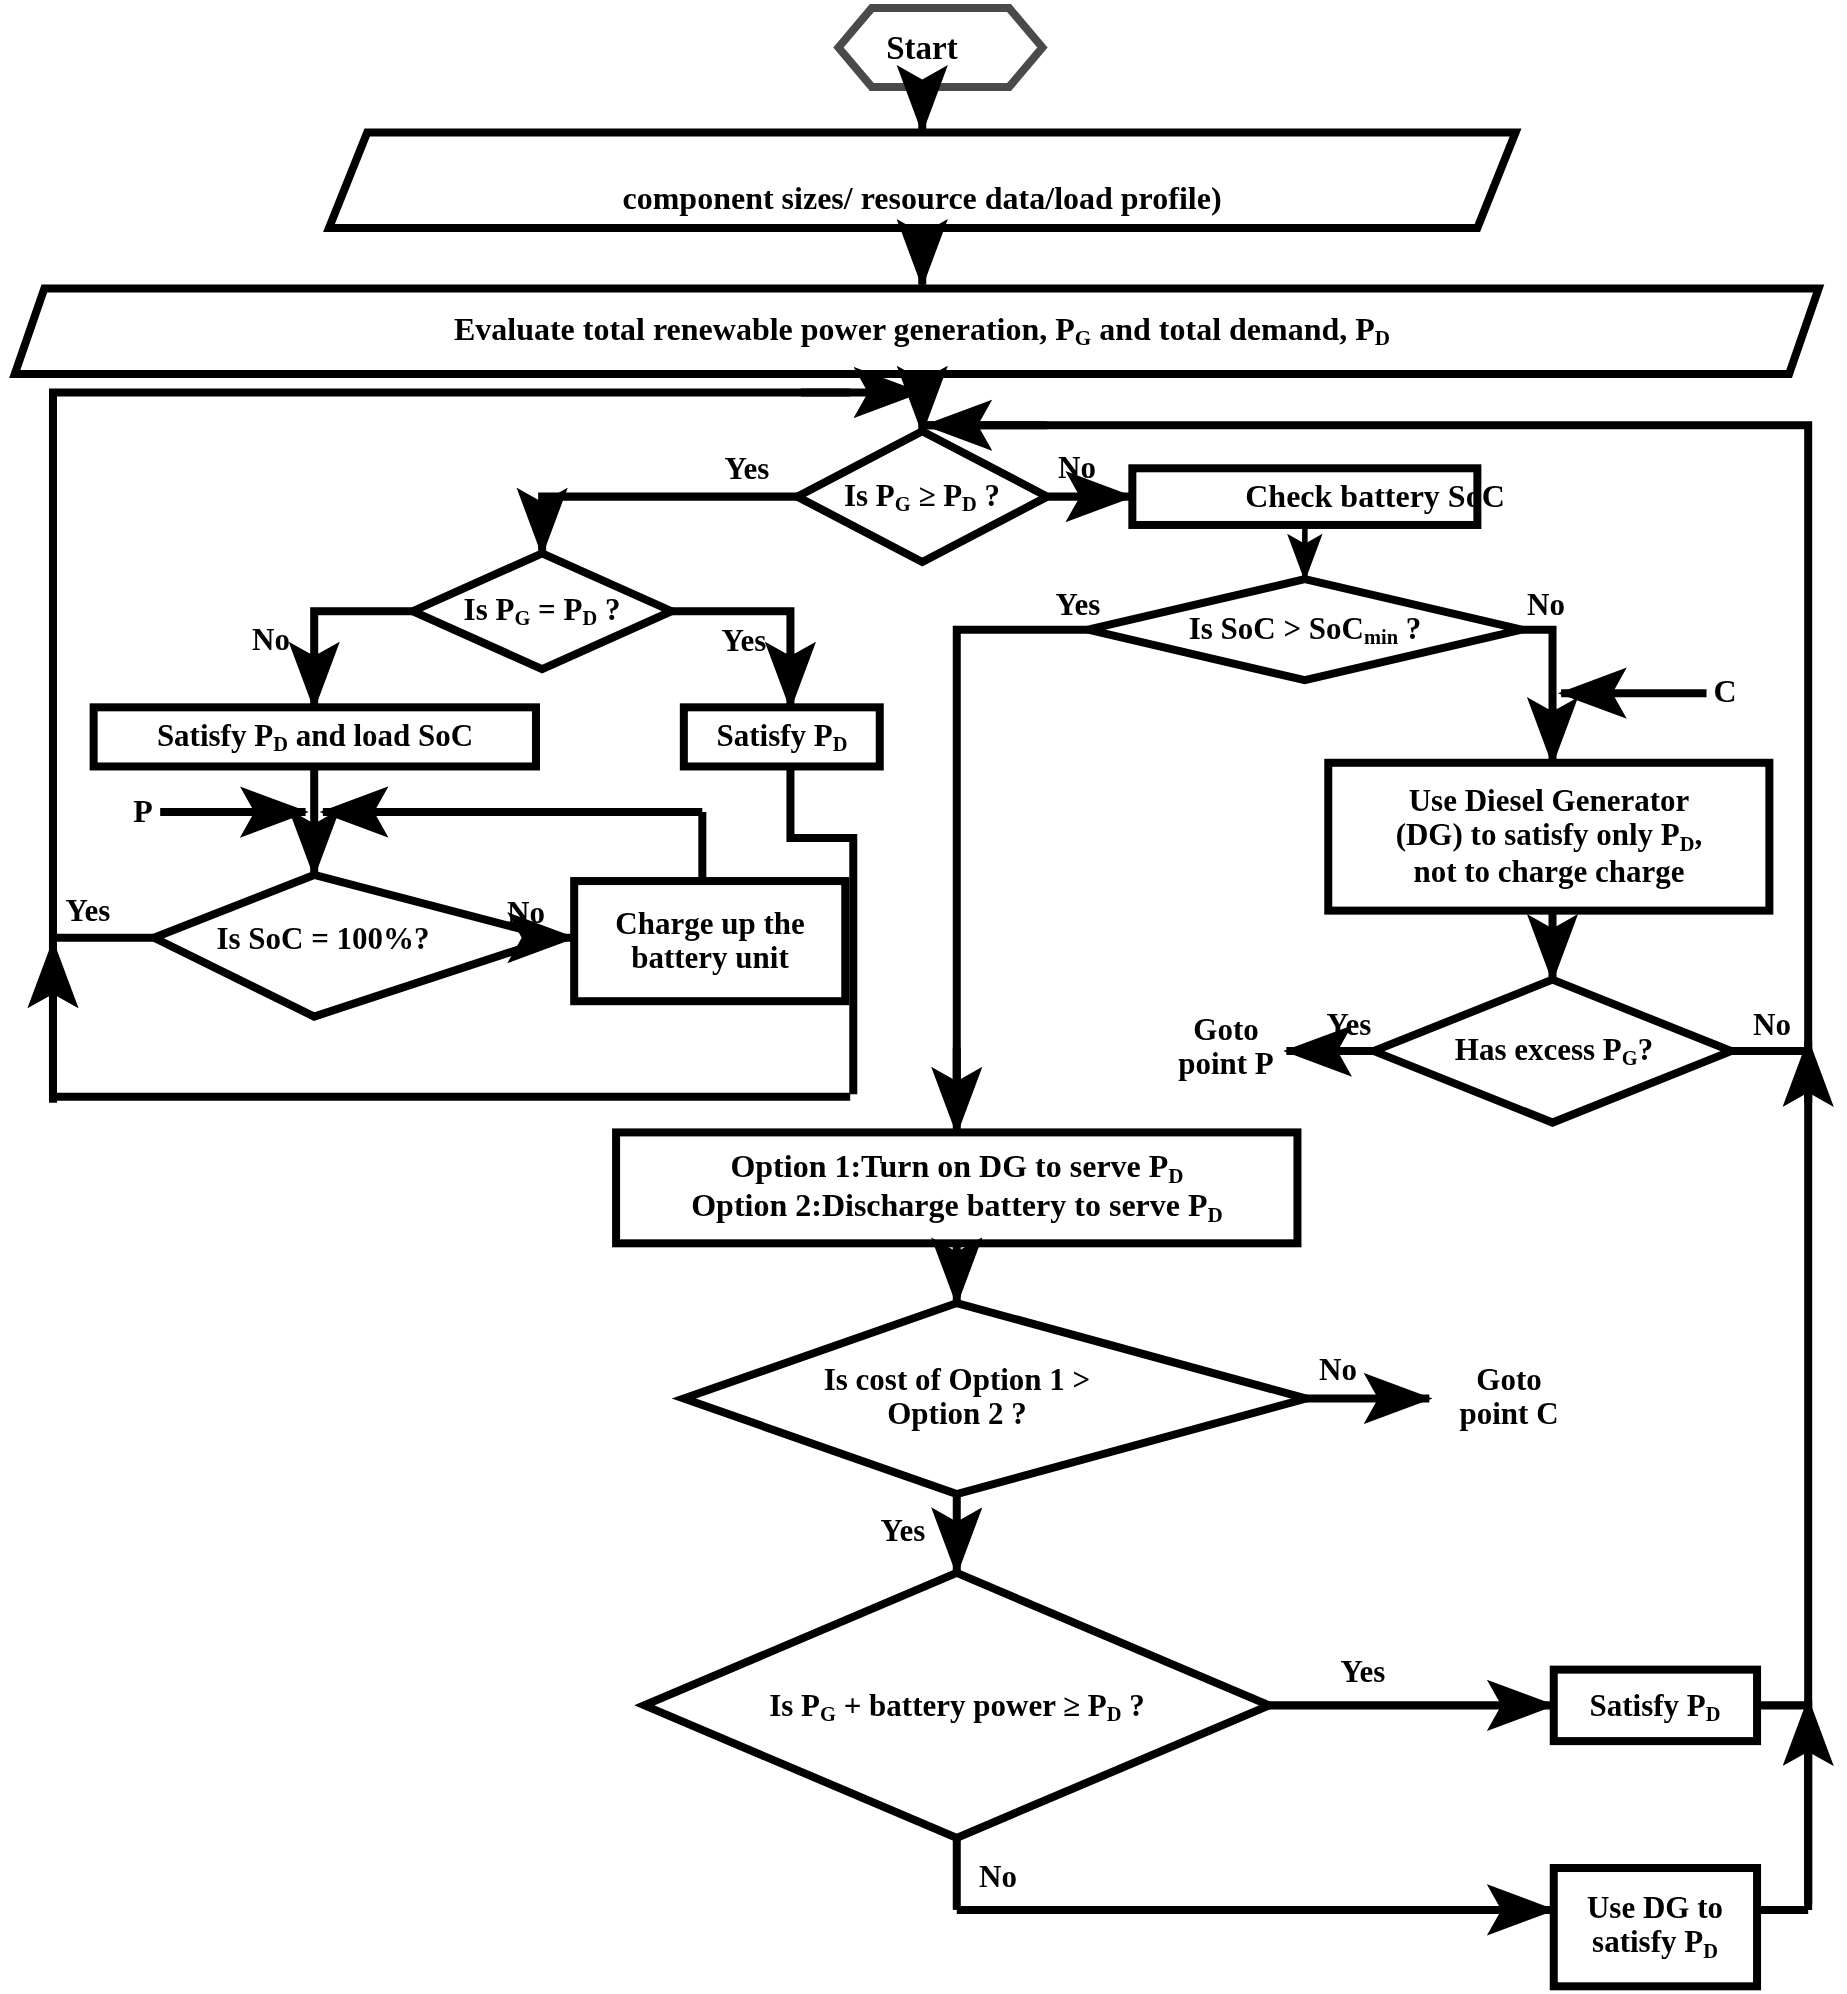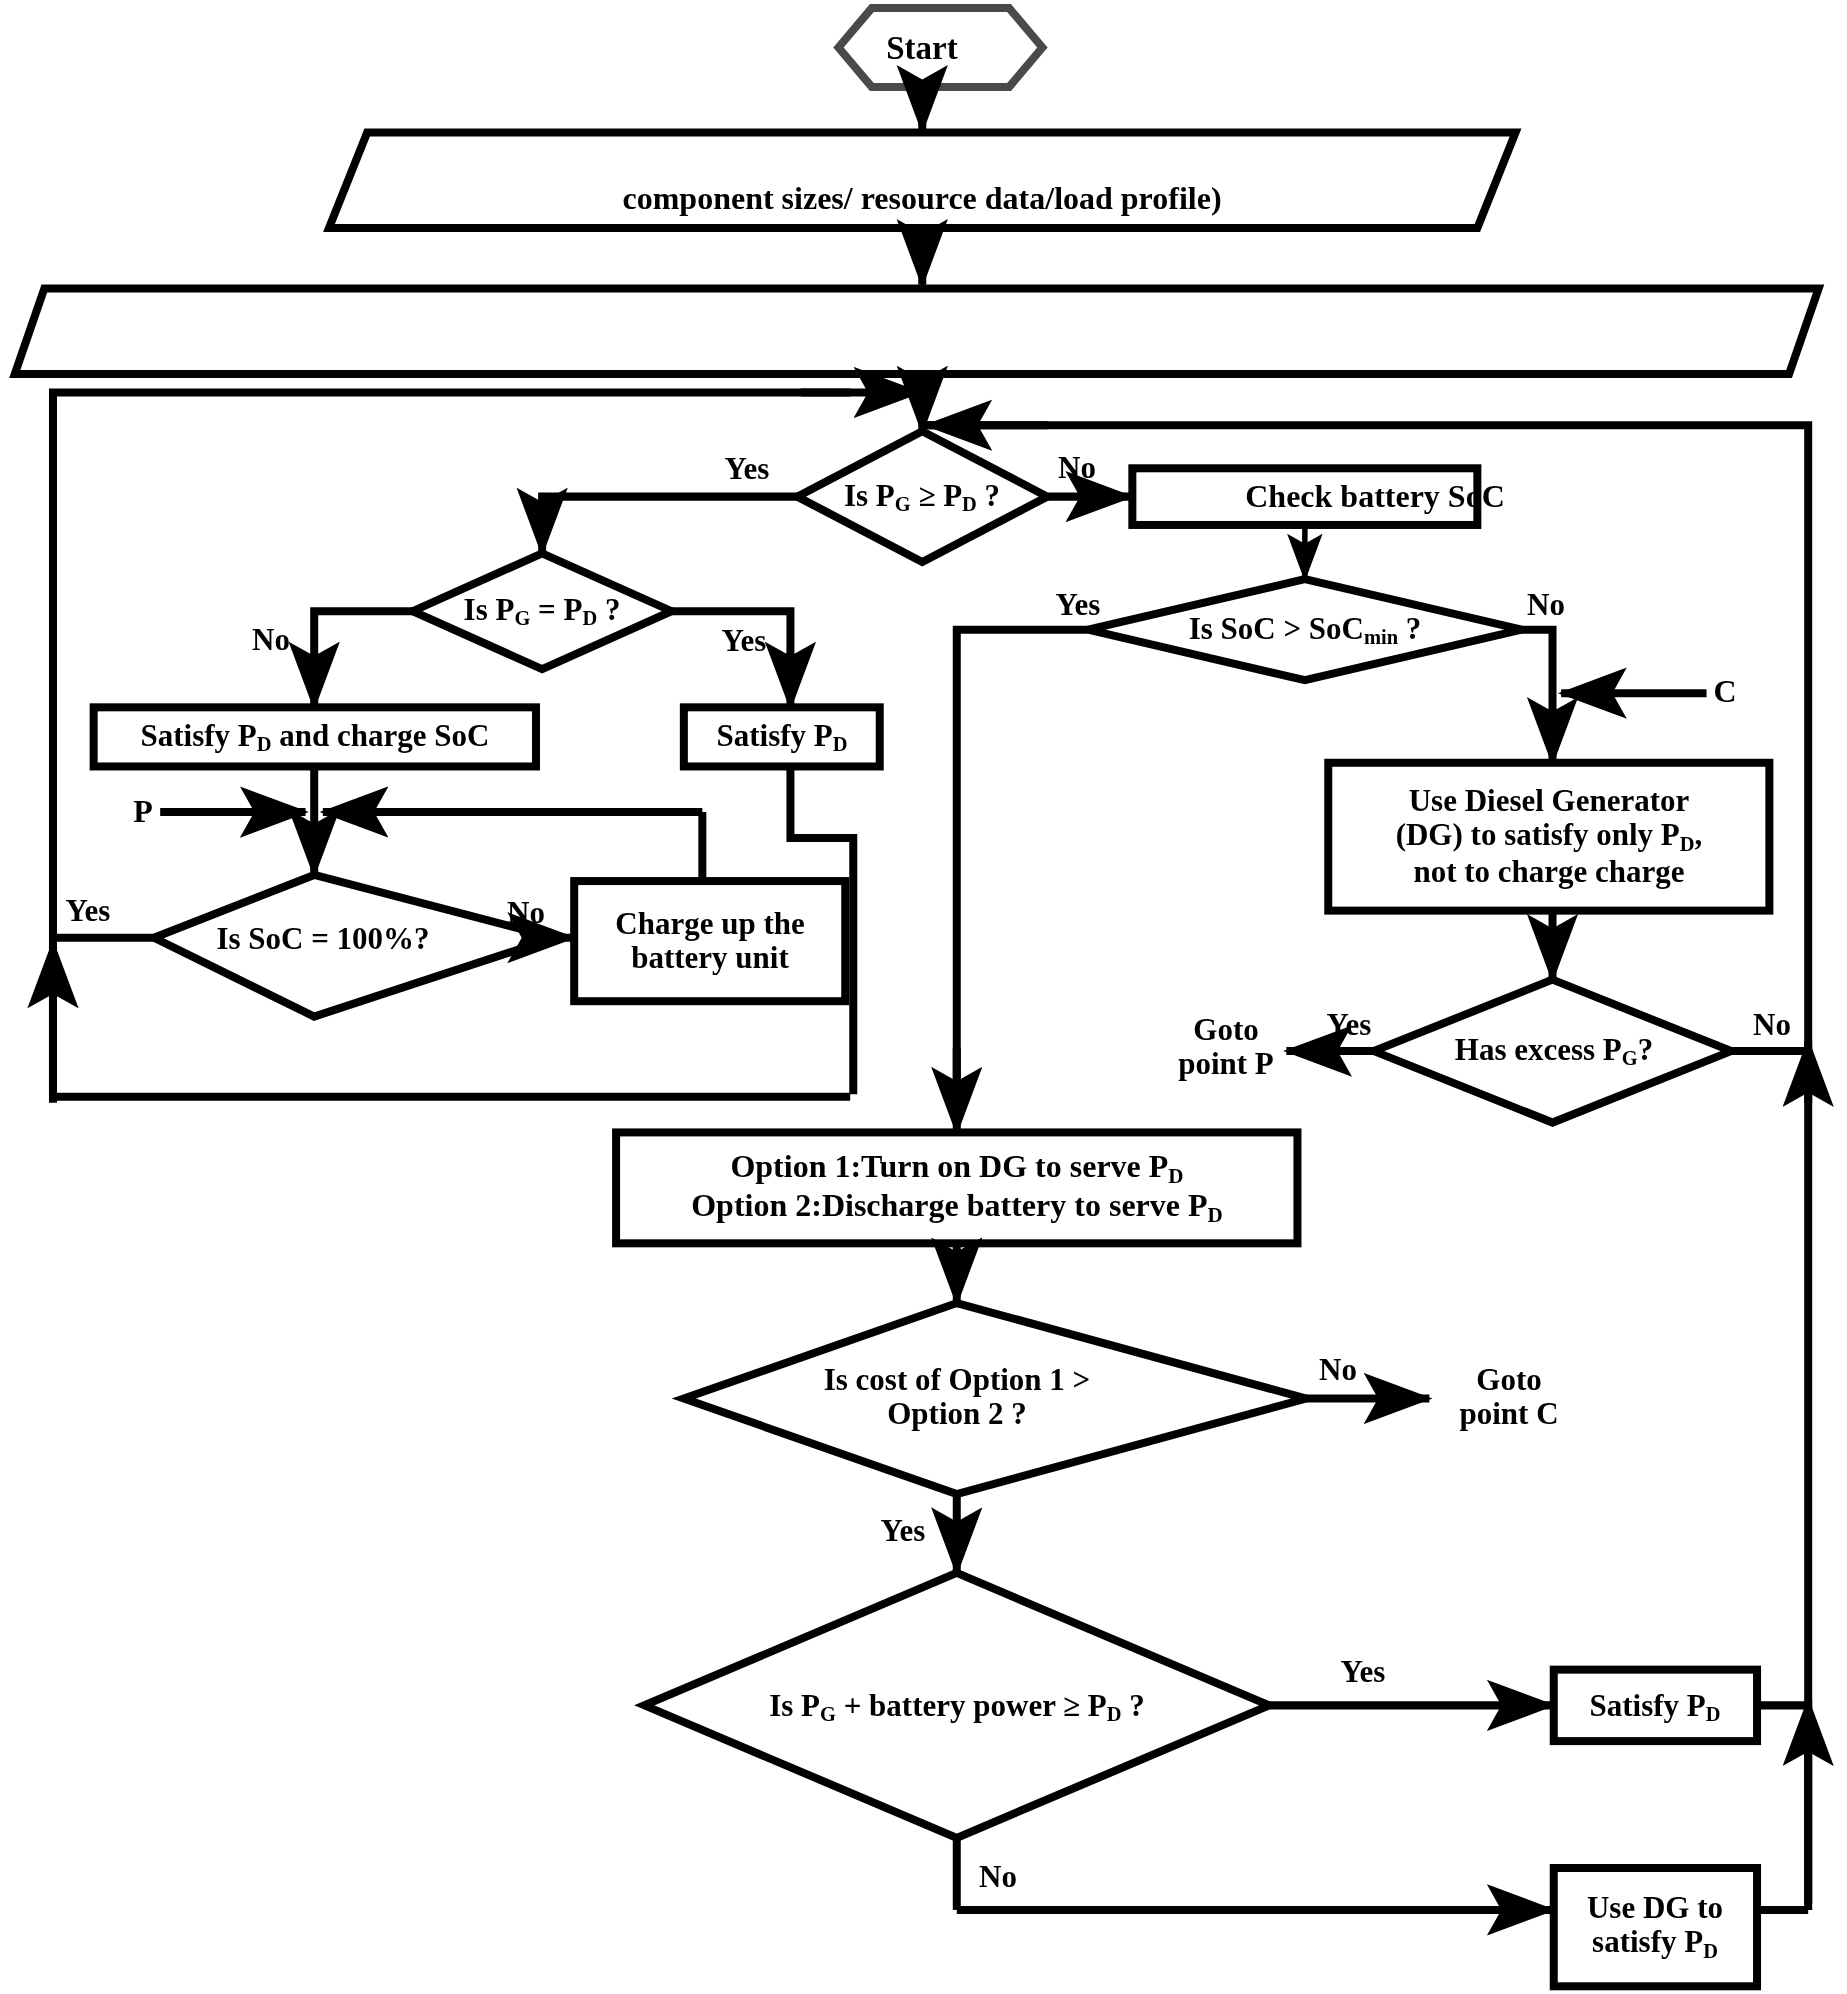--- a/index.html
+++ b/index.html
@@ -134,30 +134,31 @@
   <line class="ln" x1="2935" y1="3090" x2="2935" y2="2760" marker-end="url(#ar)"></line>
 </svg>
 
 <div class="node-txt f54" style="left:922px;top:48px;">Start</div>
 
 <div class="node-txt f52" style="left:922px;top:181px;width:863px;">
   <br>
   <span>component sizes/ resource data/load profile)</span>
 </div>
 
+<div class="node-txt f52" style="left:922px;top:331px;width:1417px;"><span>Evaluate total renewable power generation, P</span><sub>G</sub><span> and total demand, P</span><sub>D</sub></div>
 
 <div class="node-txt f50" style="left:922px;top:497px;"><span>Is P</span><sub>G</sub><span> ≥ P</span><sub>D</sub><span> ?</span></div>
 
 <div class="node-txt f52" style="left:1375px;top:497px;">Check battery SoC</div>
 
 <div class="node-txt f50" style="left:542px;top:611px;"><span>Is P</span><sub>G</sub><span> = P</span><sub>D</sub><span> ?</span></div>
 
 <div class="node-txt f50" style="left:1305px;top:630px;"><span>Is SoC &gt; SoC</span><sub>min</sub><span> ?</span></div>
 
-<div class="node-txt f50" style="left:315px;top:737px;"><span>Satisfy P</span><sub>D</sub><span> and charge SoC</span></div>
+<div class="node-txt f50" style="left:315px;top:737px;"><span>Satisfy P</span><sub>D</sub><span> and load SoC</span></div>
 
 <div class="node-txt f50" style="left:782px;top:737px;"><span>Satisfy P</span><sub>D</sub></div>
 
 <div class="node-txt f50" style="left:1549px;top:837px;width:380px;">
   <span>Use Diesel Generator</span><br>
   <span>(DG) to satisfy only P</span><sub>D</sub><span>,</span><br>
   <span>not to charge charge</span>
 </div>
 
 <div class="node-txt f50" style="left:323px;top:939px;">Is SoC = 100%?</div>

